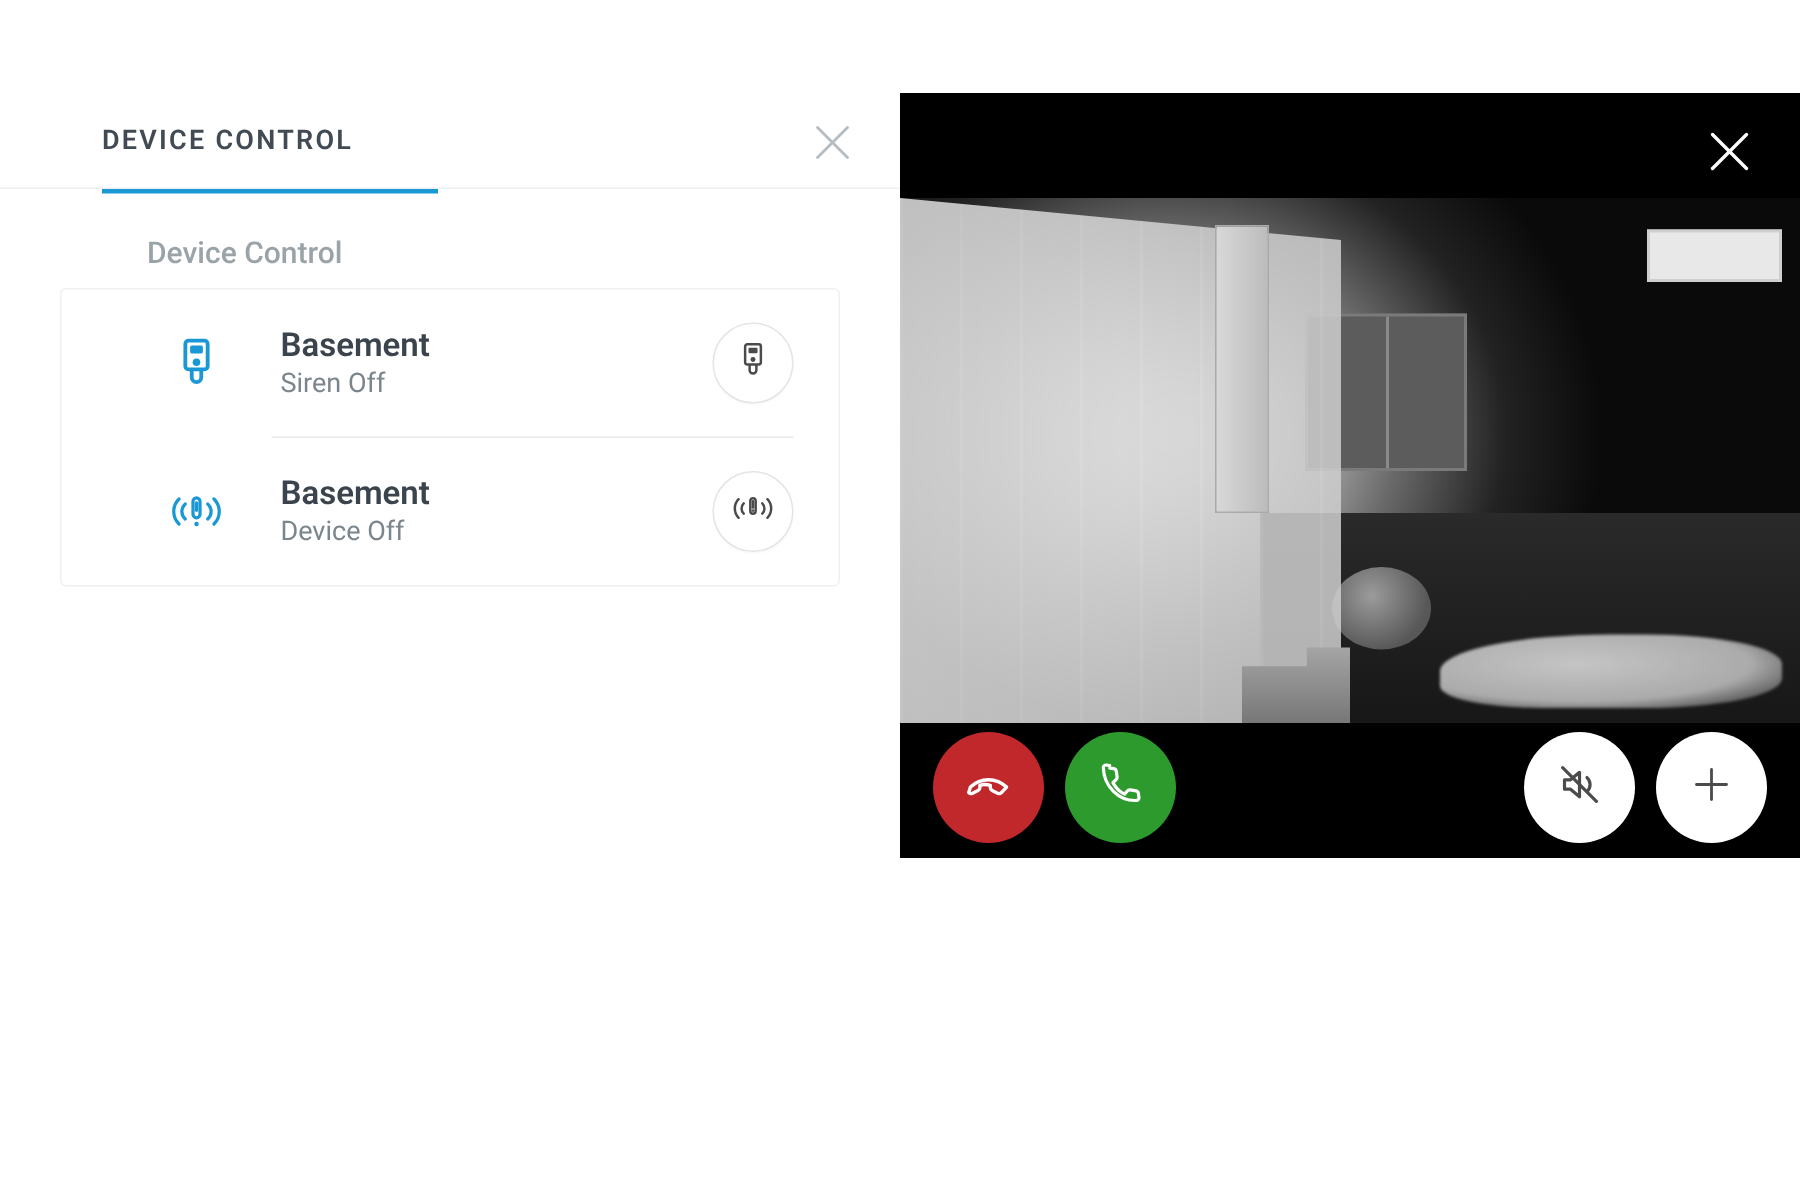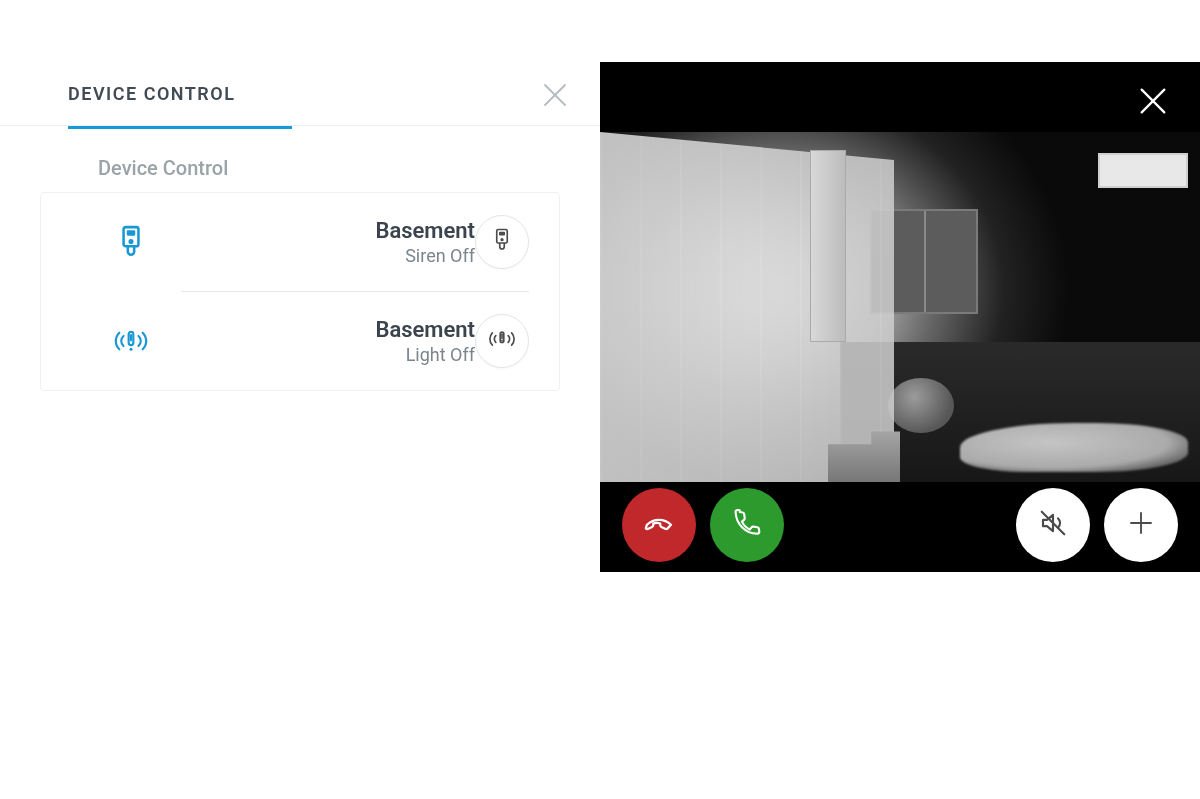--- a/index.html
+++ b/index.html
@@ -76,21 +76,21 @@
     height: 1px;
     margin-left: 140px;
     margin-right: 30px;
     background: #e5e8ea;
   }
   .device-icon {
     width: 40px; height: 40px;
     display:flex; align-items:center; justify-content:center;
     flex-shrink:0;
   }
-  .device-text { margin-left: 36px; flex:1;text-align:right; }
+  .device-text { margin-left: 36px; flex:1; }
   .device-name { font-size: 22px; font-weight: 600; color: #3b444c; line-height:1.15; }
   .device-status { font-size: 18px; color: #7b858c; margin-top: 2px; }
   .action-btn {
     width: 54px; height: 54px;
     border-radius: 50%;
     border: 1px solid #e2e5e8;
     background: #ffffff;
     display:flex; align-items:center; justify-content:center;
     cursor:pointer;
     box-shadow: 0 1px 2px rgba(0,0,0,0.03);
@@ -248,21 +248,21 @@
             <path d="M38 6 A14 14 0 0 1 38 26"></path>
             <path d="M33 10 A8 8 0 0 1 33 22"></path>
           </g>
           <rect x="21.2" y="5" width="5.6" height="16" rx="2.8" fill="none" stroke="#1998d5" stroke-width="2.6"></rect>
           <line x1="24" y1="9" x2="24" y2="15" stroke="#1998d5" stroke-width="2.6" stroke-linecap="round"></line>
           <circle cx="24" cy="26" r="1.8" fill="#1998d5"></circle>
         </svg>
       </span>
       <div class="device-text">
         <div class="device-name">Basement</div>
-        <div class="device-status">Light Off</div>
+        <div class="device-status">Device Off</div>
       </div>
       <div class="action-btn">
         <span>
           <svg viewBox="0 0 48 32" width="34" height="22">
             <g stroke="#4b4b4b" stroke-width="2.4" fill="none" stroke-linecap="round">
               <path d="M10 7 A13 13 0 0 0 10 25"></path>
               <path d="M15 11 A7 7 0 0 0 15 21"></path>
               <path d="M38 7 A13 13 0 0 1 38 25"></path>
               <path d="M33 11 A7 7 0 0 1 33 21"></path>
             </g>

